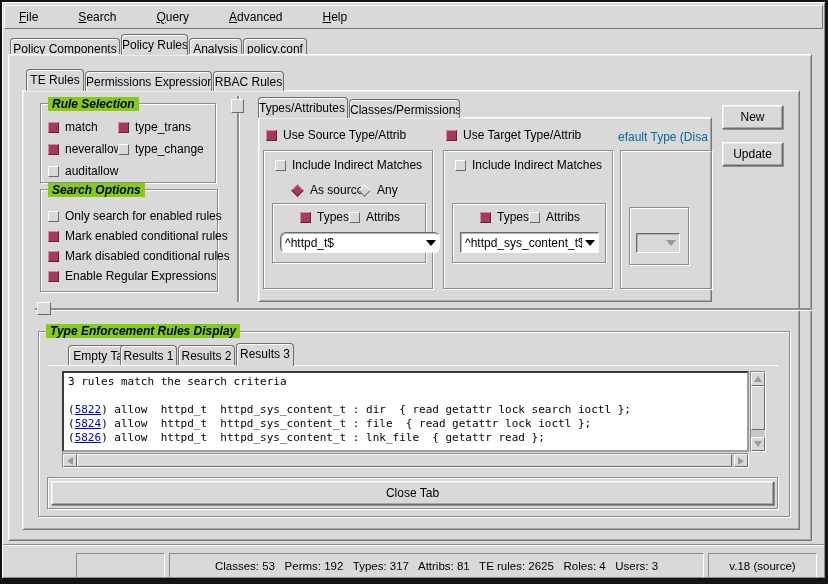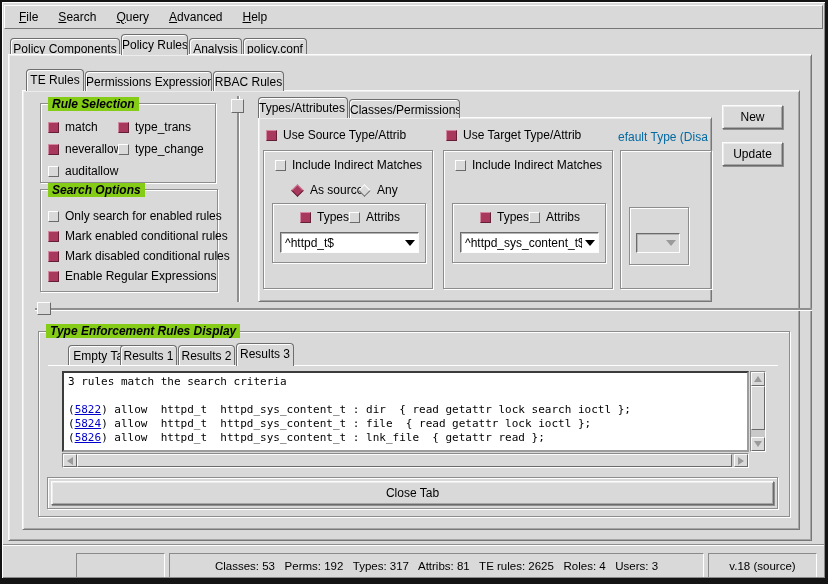--- a/index.html
+++ b/index.html
@@ -2,21 +2,21 @@
 <html><head>
 <meta charset="utf-8">
 <style>
   * { margin:0; padding:0; box-sizing:border-box; }
   html,body { width:828px; height:584px; overflow:hidden; }
   body { position:relative; background:#d9d9d9; font-family:"Liberation Sans",sans-serif; font-size:12px; color:#000; }
 
   .abs { position:absolute; }
 
   
-  .up   { border:1px solid; border-color:#fcfcfc #777 #777 #fcfcfc; }
+  .up   { border:1px solid; border-color:#fcfcfc #777 #777 #fcfcfc;gap:20px; }
   .up2  { border:1px solid; border-color:#fcfcfc #777 #777 #fcfcfc;
           box-shadow: inset 1px 1px 0 #ececec, inset -1px -1px 0 #a6a6a6; }
   .groove { border:1px solid #8d8d8d; box-shadow: inset 1px 1px 0 #fff, 1px 1px 0 #fff; }
 
   .window-frame { position:absolute; inset:0; border:2px solid #141414;
     border-right-width:3px; border-bottom-width:6px;
     box-shadow: inset 1px 1px 0 #fff, inset -1px -1px 0 #8a8a8a;
     pointer-events:none; z-index:90; }
 
   
@@ -180,21 +180,21 @@
 </div>
 <div class="abs lframe" style="left:272px;top:203px;width:154px;height:60px;z-index:5;"></div>
 <div class="row" style="left:300px;top:210px;z-index:6;">
   <span class="cb checked"></span>
   <span>Types</span>
 </div>
 <div class="row" style="left:349px;top:210px;z-index:6;">
   <span class="cb"></span>
   <span>Attribs</span>
 </div>
-<div class="combo" style="left:280px;top:232px;width:139px;height:21px;z-index:6;">
+<div class="combo" style="left:280px;top:232px;width:160px;height:21px;z-index:6;border-radius:6px;">
   <span class="combo-text">^httpd_t$</span>
   <span class="combo-btn">
       <span class="tri-down"></span>
     </span>
 </div>
 
 <div class="row" style="left:446px;top:128px;z-index:4;">
   <span class="cb checked"></span>
   <span>Use Target Type/Attrib</span>
 </div>

